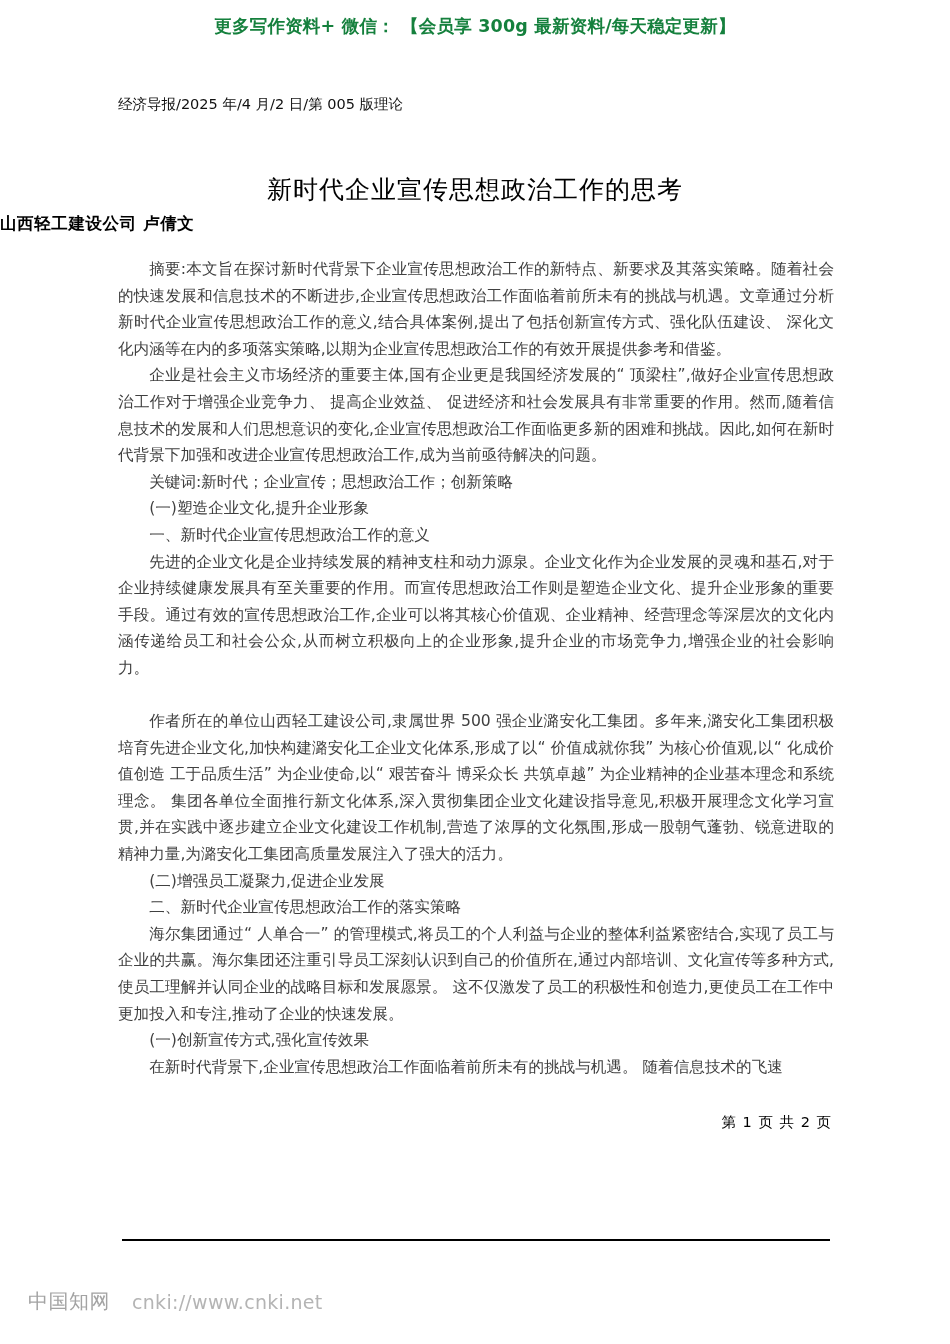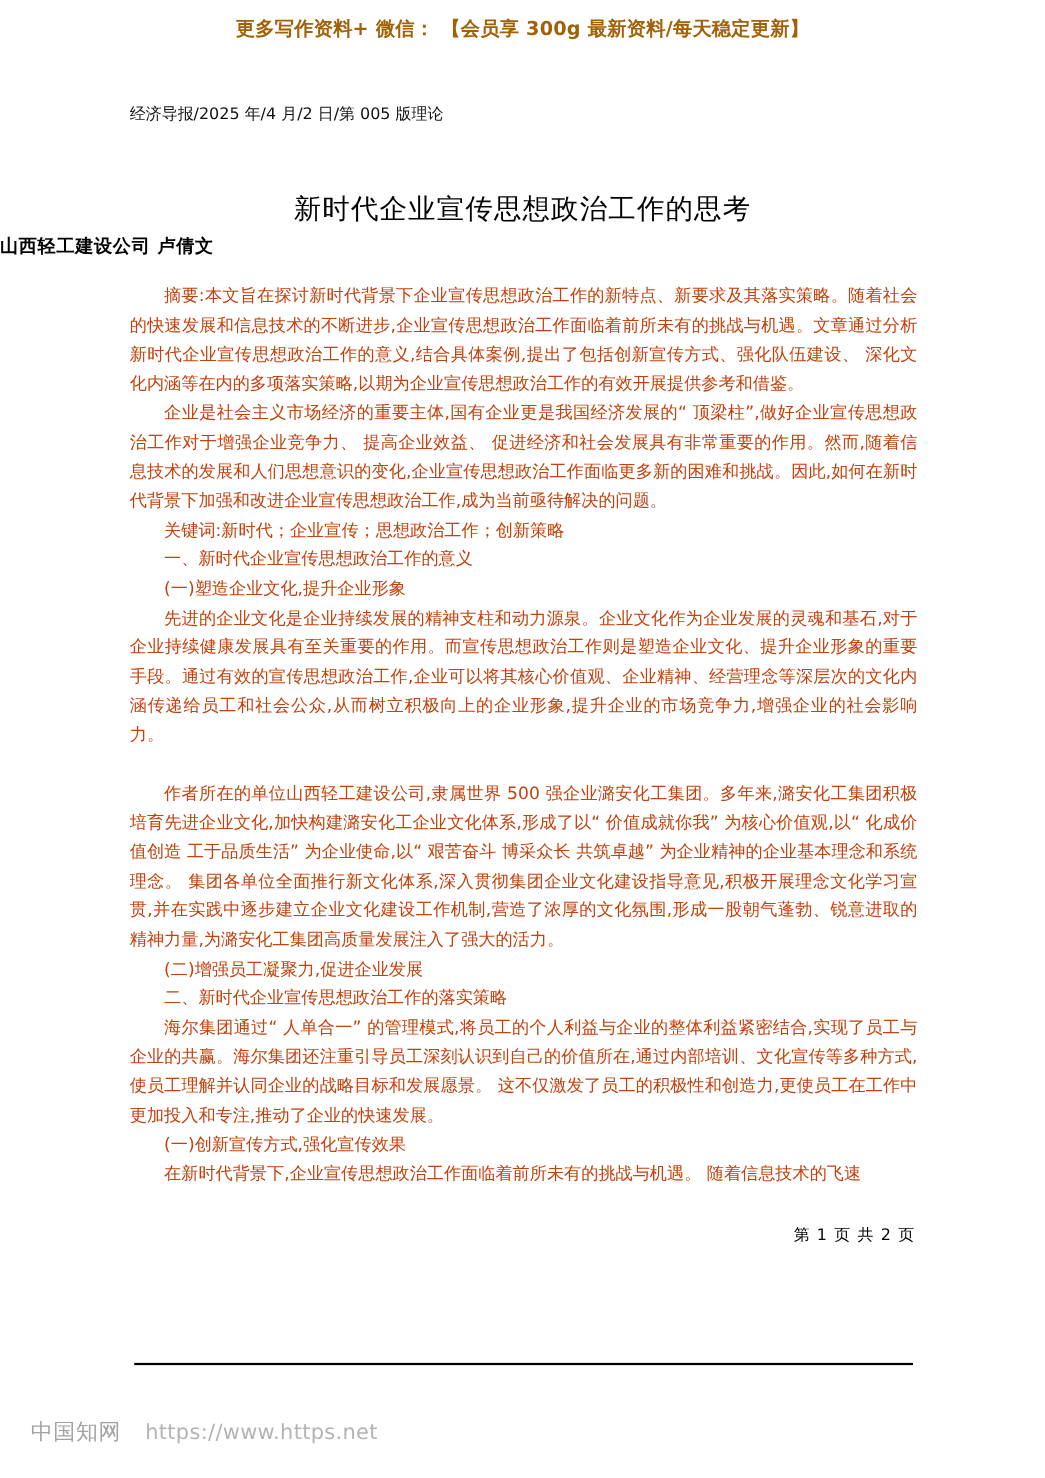--- a/index.html
+++ b/index.html
@@ -18,21 +18,21 @@
 
   
   .promo-banner {
     position: absolute;
     left: 0;
     top: 14px;
     width: 950px;
     text-align: center;
     font-size: 17.5px;
     font-weight: bold;
-    color: #a16207;
+    color: #15803d;
     letter-spacing: 0.2px;
     white-space: nowrap;
   }
 
   
   .page-sheet {
     position: absolute;
     left: 0;
     top: 0;
     width: 950px;
@@ -77,21 +77,21 @@
   
   .body-block {
     position: absolute;
     left: 118px;
     top: 256px;
     width: 716px;
     font-size: 15.6px;
     line-height: 26.6px;
     text-align: justify;
     text-justify: inter-ideograph;
-    color: #c2410c;
+    color: #404040;
   }
 
   .para {
     margin: 0;
     text-indent: 2em;
   }
   .para.spacer-before {
     margin-top: 26.6px;
   }
 
@@ -149,32 +149,32 @@
   <div class="masthead">经济导报/2025 年/4 月/2 日/第 005 版理论</div>
 
   <h1 class="doc-title">新时代企业宣传思想政治工作的思考</h1>
 
   <div class="doc-author">山西轻工建设公司  卢倩文</div>
 
   <div class="body-block">
     <p class="para">摘要:本文旨在探讨新时代背景下企业宣传思想政治工作的新特点、新要求及其落实策略。随着社会的快速发展和信息技术的不断进步,企业宣传思想政治工作面临着前所未有的挑战与机遇。文章通过分析新时代企业宣传思想政治工作的意义,结合具体案例,提出了包括创新宣传方式、强化队伍建设、 深化文化内涵等在内的多项落实策略,以期为企业宣传思想政治工作的有效开展提供参考和借鉴。</p>
     <p class="para">企业是社会主义市场经济的重要主体,国有企业更是我国经济发展的“ 顶梁柱”,做好企业宣传思想政治工作对于增强企业竞争力、 提高企业效益、 促进经济和社会发展具有非常重要的作用。然而,随着信息技术的发展和人们思想意识的变化,企业宣传思想政治工作面临更多新的困难和挑战。因此,如何在新时代背景下加强和改进企业宣传思想政治工作,成为当前亟待解决的问题。</p>
     <p class="para">关键词:新时代；企业宣传；思想政治工作；创新策略</p>
+    <p class="para">(一)塑造企业文化,提升企业形象</p>
     <p class="para">一、新时代企业宣传思想政治工作的意义</p>
-    <p class="para">(一)塑造企业文化,提升企业形象</p>
     <p class="para">先进的企业文化是企业持续发展的精神支柱和动力源泉。企业文化作为企业发展的灵魂和基石,对于企业持续健康发展具有至关重要的作用。而宣传思想政治工作则是塑造企业文化、提升企业形象的重要手段。通过有效的宣传思想政治工作,企业可以将其核心价值观、企业精神、经营理念等深层次的文化内涵传递给员工和社会公众,从而树立积极向上的企业形象,提升企业的市场竞争力,增强企业的社会影响力。</p>
     <p class="para spacer-before">作者所在的单位山西轻工建设公司,隶属世界 500 强企业潞安化工集团。多年来,潞安化工集团积极培育先进企业文化,加快构建潞安化工企业文化体系,形成了以“ 价值成就你我” 为核心价值观,以“ 化成价值创造  工于品质生活” 为企业使命,以“ 艰苦奋斗  博采众长  共筑卓越” 为企业精神的企业基本理念和系统理念。 集团各单位全面推行新文化体系,深入贯彻集团企业文化建设指导意见,积极开展理念文化学习宣贯,并在实践中逐步建立企业文化建设工作机制,营造了浓厚的文化氛围,形成一股朝气蓬勃、锐意进取的精神力量,为潞安化工集团高质量发展注入了强大的活力。</p>
     <p class="para">(二)增强员工凝聚力,促进企业发展</p>
     <p class="para">二、新时代企业宣传思想政治工作的落实策略</p>
     <p class="para">海尔集团通过“ 人单合一” 的管理模式,将员工的个人利益与企业的整体利益紧密结合,实现了员工与企业的共赢。海尔集团还注重引导员工深刻认识到自己的价值所在,通过内部培训、文化宣传等多种方式,使员工理解并认同企业的战略目标和发展愿景。 这不仅激发了员工的积极性和创造力,更使员工在工作中更加投入和专注,推动了企业的快速发展。</p>
     <p class="para">(一)创新宣传方式,强化宣传效果</p>
     <p class="para">在新时代背景下,企业宣传思想政治工作面临着前所未有的挑战与机遇。 随着信息技术的飞速</p>
   </div>
 
   <div class="page-number">第 1 页 共 2 页</div>
 </div>
 
 <div class="bottom-rule"></div>
 
 <div class="cnki-footer">
   <span class="cnki-logo">中国知网</span>
-  <span class="cnki-url">https://www.https.net</span>
+  <span class="cnki-url">cnki://www.cnki.net</span>
 </div>
 
 </body></html>

